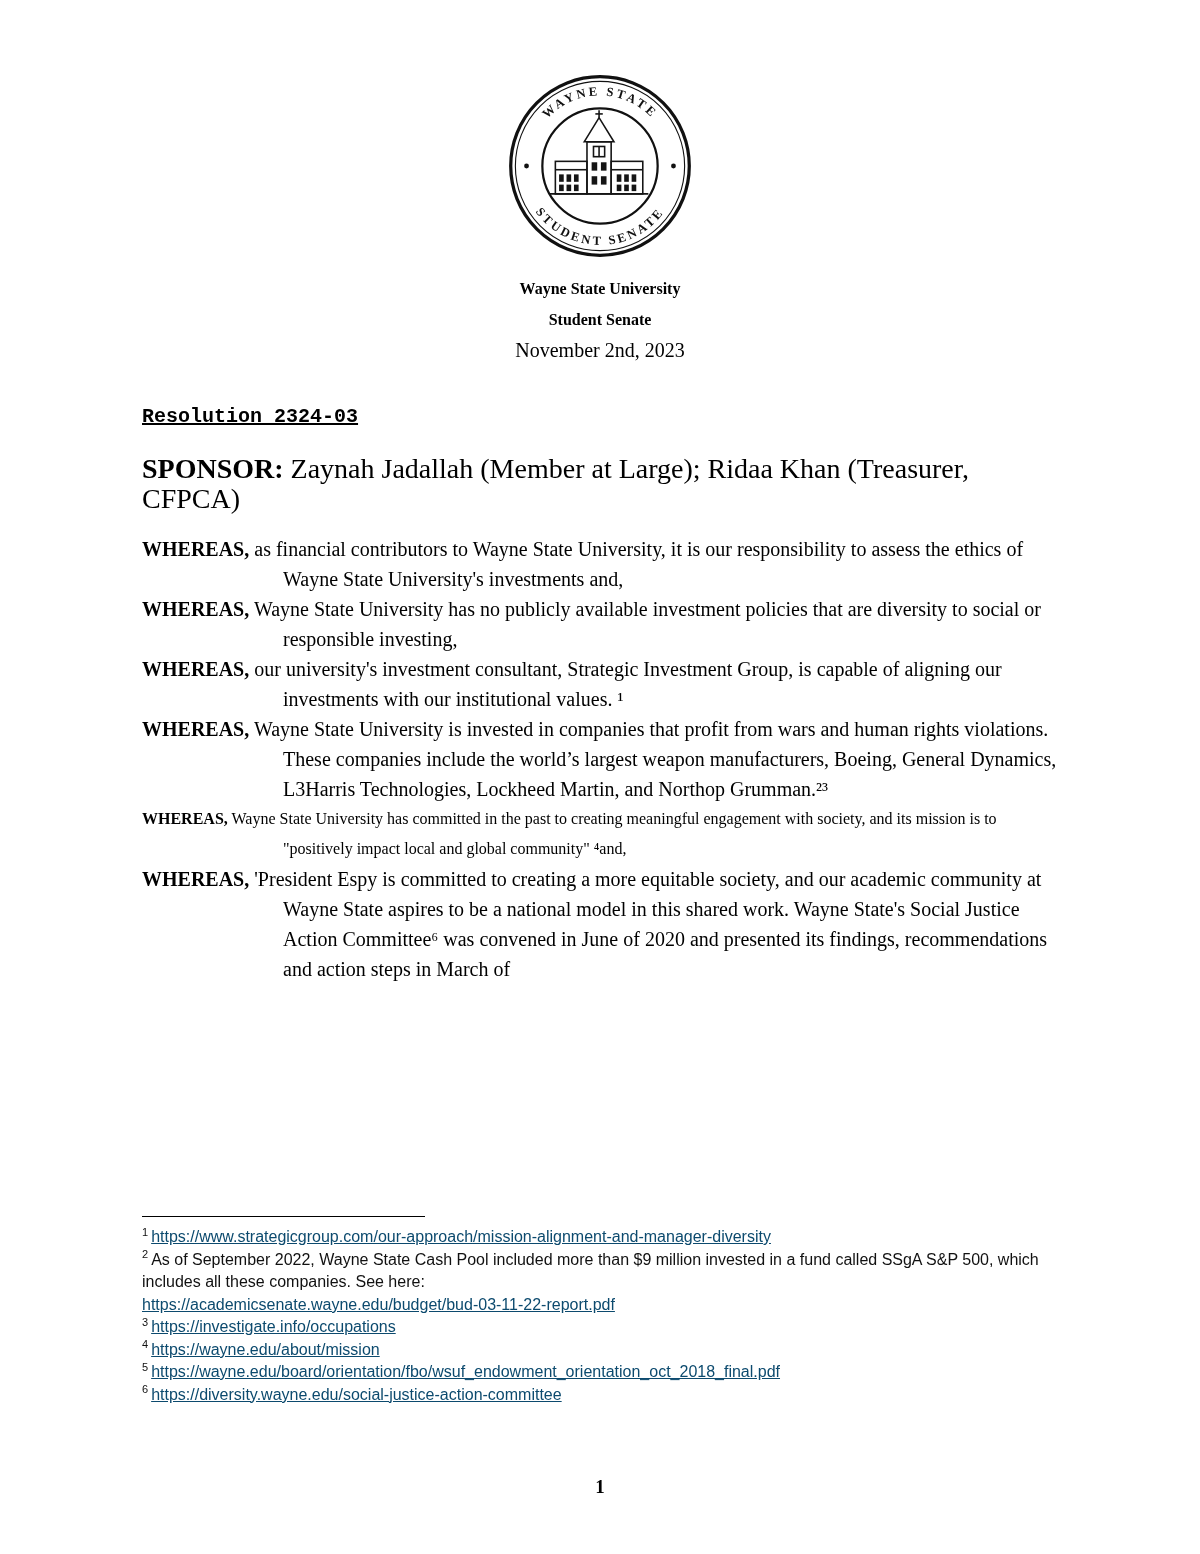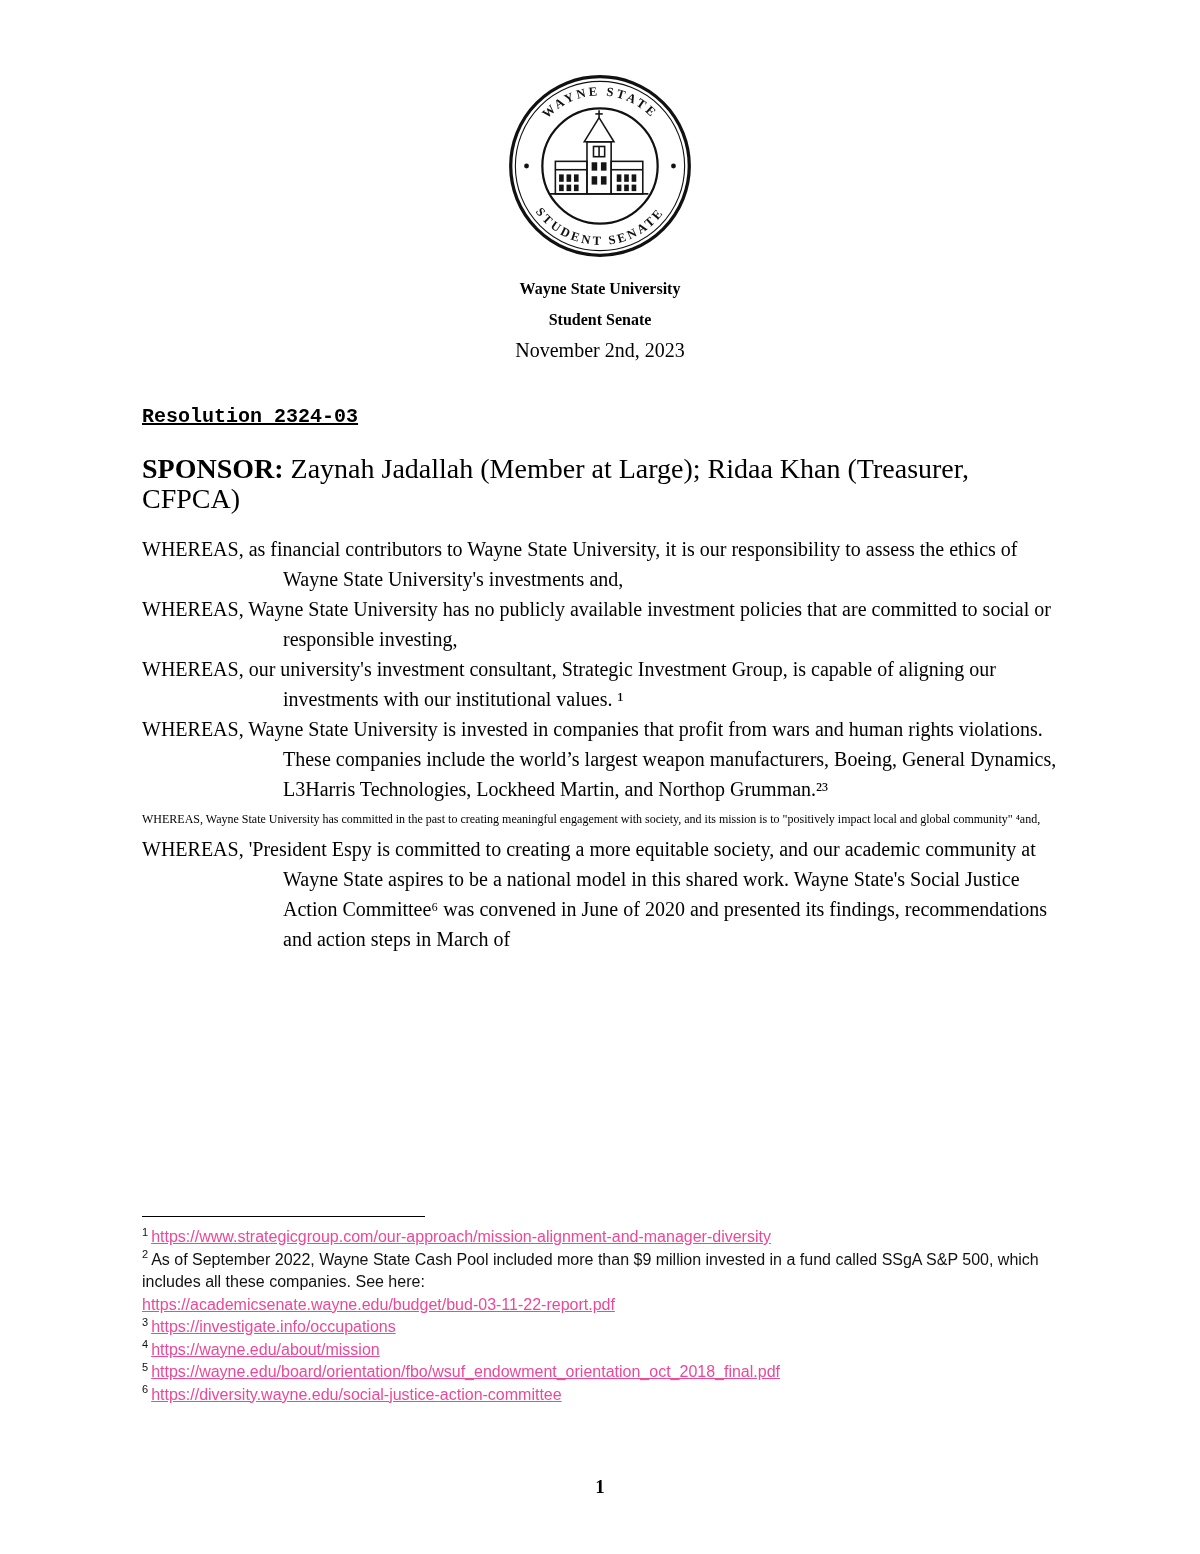--- a/index.html
+++ b/index.html
@@ -33,37 +33,37 @@
     font-family:Liberation Mono, monospace;
   }
   .sponsor-line { margin-top:22px; font-size:28px; line-height:30px; }
   .sponsor-line b { font-weight:700; }
 
   .clauses { margin-top:20px; }
   .clause {
     font-size:20px; line-height:30px;
     padding-left:141px; text-indent:-141px;
   }
-  .clause b { font-weight:400; }
-  .clause.clause-small { font-size:12px; }
+  .clause b { font-weight:700; }
+  .clause.clause-small { font-size:16px; }
 
   
   .footnotes {
     position:absolute; left:142px; right:140px; top:1216px;
     font-family:"Liberation Sans", sans-serif;
     font-size:16px; line-height:22.5px; color:#111;
   }
   .fn-rule { width:283px; border-top:1.7px solid #000; margin-bottom:9px; }
   .footnote { margin:0; }
   .fn-num {
     font-size:11px; vertical-align:super; line-height:0;
     margin-right:3px;
   }
   .fn-link {
-    color:#ec4899; text-decoration:underline; cursor:pointer;
+    color:#0c4a6e; text-decoration:underline; cursor:pointer;
     word-break:break-all;
   }
 
   .page-number {
     position:absolute; top:1476px; left:0; width:100%;
     text-align:center; font-size:19px; font-weight:600;
     font-family:"Liberation Serif", serif;
   }
 </style>
 </head>
@@ -136,21 +136,21 @@
     </p>
 
 
     <div class="clauses">
       <p class="clause">
         <b>WHEREAS,</b>
         <span>as financial contributors to Wayne State University, it is our responsibility to assess the ethics of Wayne State University's investments and,</span>
       </p>
       <p class="clause">
         <b>WHEREAS,</b>
-        <span>Wayne State University has no publicly available investment policies that are committed to social or responsible investing,</span>
+        <span>Wayne State University has no publicly available investment policies that are diversity to social or responsible investing,</span>
       </p>
       <p class="clause">
         <b>WHEREAS,</b>
         <span>our university's investment consultant, Strategic Investment Group, is capable of aligning our investments with our institutional values. ¹</span>
       </p>
       <p class="clause">
         <b>WHEREAS,</b>
         <span>Wayne State University is invested in companies that profit from wars and human rights violations. These companies include the world’s largest weapon manufacturers, Boeing, General Dynamics, L3Harris Technologies, Lockheed Martin, and Northop Grumman.²³</span>
       </p>
       <p class="clause clause-small">

